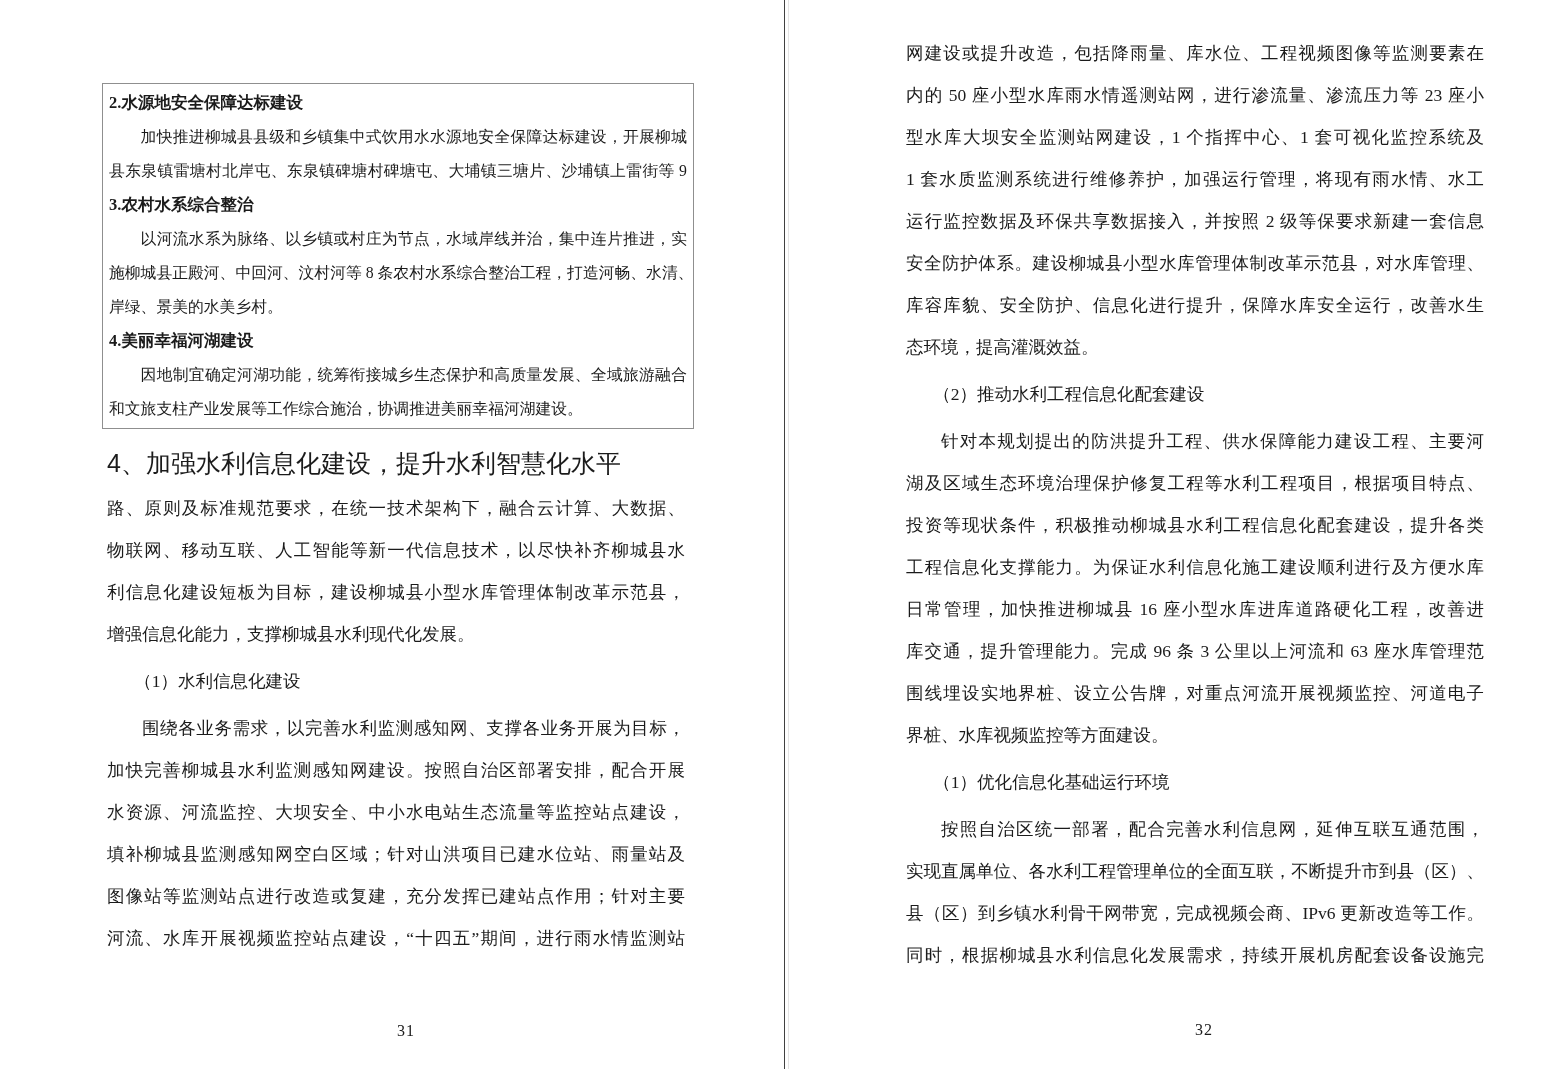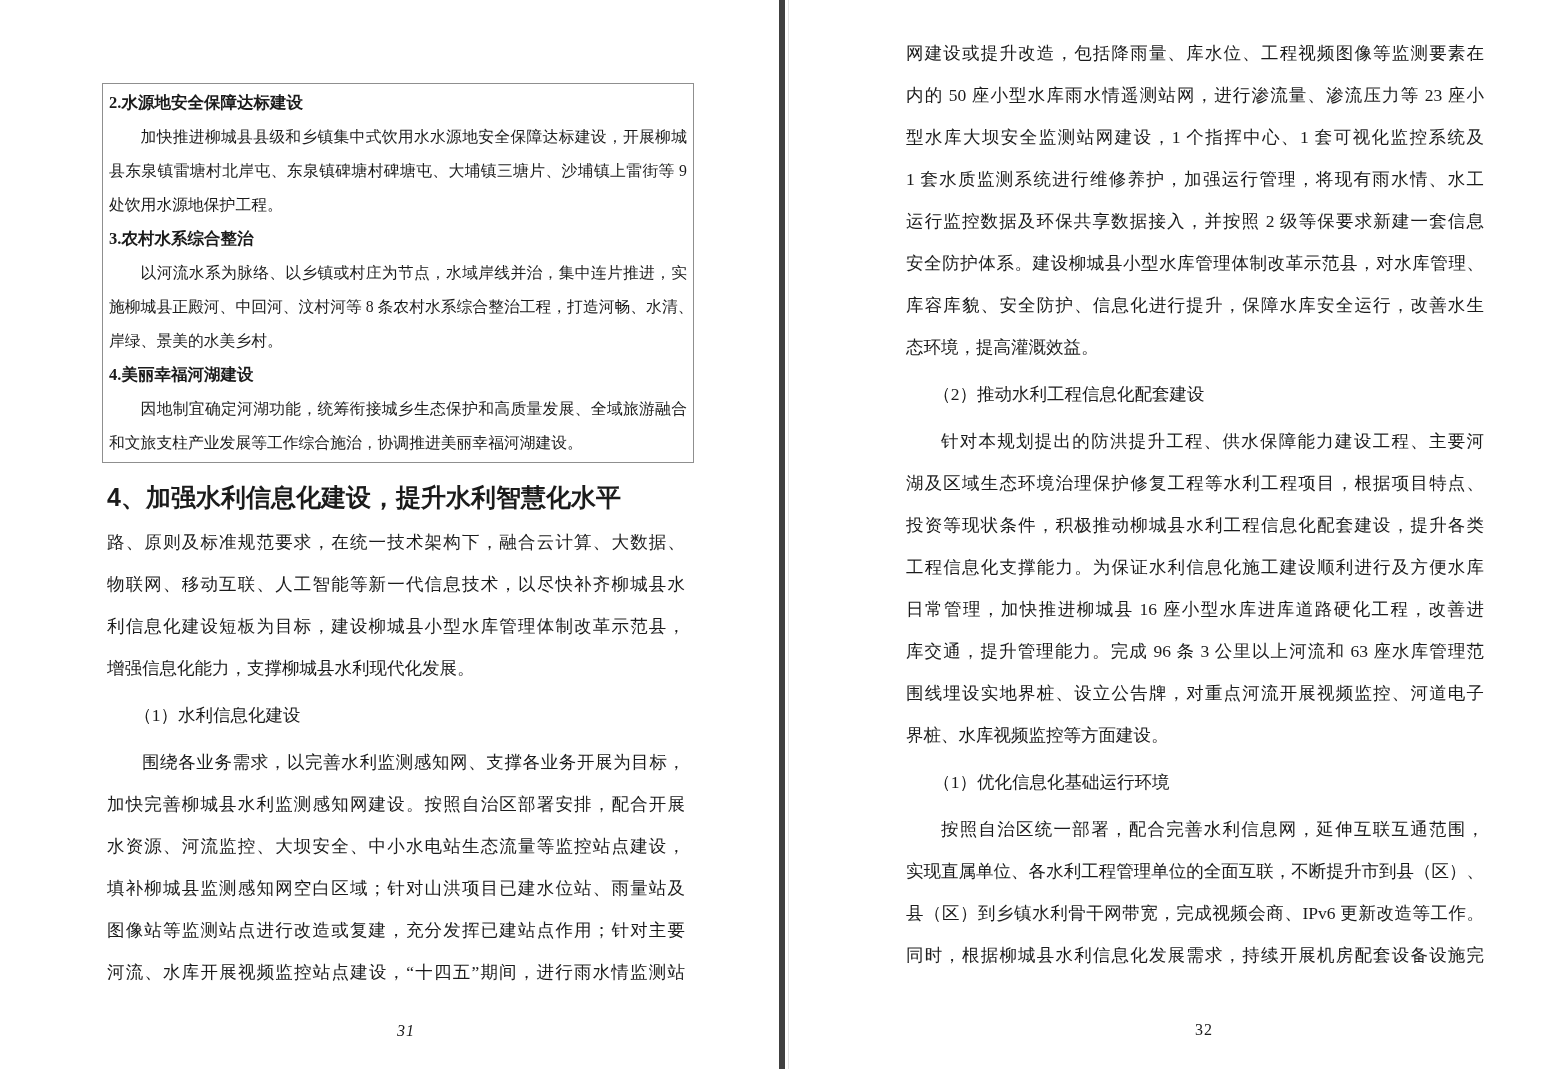--- a/index.html
+++ b/index.html
@@ -17,21 +17,21 @@
     overflow: hidden;
   }
   .page {
     position: relative;
     box-sizing: border-box;
     background: #ffffff;
     height: 1069px;
   }
   .page-left {
     width: 785px;
-    border-right: 6px solid #404040;
+    border-right: 1px solid #404040;
     padding: 83px 0 0 102px;
   }
   .page-gap {
     width: 3px;
     background: #ffffff;
   }
   .page-right {
     flex: 1;
     border-left: 1px solid #e3e3e3;
     padding: 32px 0 0 117px;
@@ -53,21 +53,21 @@
     font-size: 15.8px;
     line-height: 34px;
   }
   
   .body-col {
     width: 578px;
     margin-left: 5px;
   }
   .main-heading {
     font-family: "Liberation Sans", "DejaVu Sans", sans-serif;
-    font-weight: bold;
+    font-weight: normal;
     font-size: 25px;
     line-height: 36px;
     margin: 16px 0 6px 5px;
     white-space: nowrap;
   }
   .para.body .line {
     font-size: 17.5px;
     line-height: 42px;
   }
   .subhead {
@@ -86,37 +86,36 @@
     overflow: visible;
   }
   .line.first { text-indent: 2em; }
   .line.last  { text-align-last: left; }
   .pageno {
     position: absolute;
     font-size: 16px;
     text-align: center;
     letter-spacing: 1px;
   }
-  .pageno-left  { top: 1022px; left: 110px; width: 592px; font-style: italic; }
+  .pageno-left  { top: 1022px; left: 110px; width: 592px; }
   .pageno-right { top: 1021px; left: 126px; width: 578px; }
 </style>
 </head>
 <body>
 
 <div class="spread">
 
   <div class="page page-left">
 
     <div class="infobox">
       <div class="boxsec">
         <div class="box-heading">2.水源地安全保障达标建设</div>
         <div class="para box-para">
             <div class="line first">加快推进柳城县县级和乡镇集中式饮用水水源地安全保障达标建设，开展柳城</div>
             <div class="line">县东泉镇雷塘村北岸屯、东泉镇碑塘村碑塘屯、大埔镇三塘片、沙埔镇上雷街等 9</div>
-            <div class="line last">处饮用水源地保护工程。</div>
           </div>
       </div>
       <div class="boxsec">
         <div class="box-heading">3.农村水系综合整治</div>
         <div class="para box-para">
             <div class="line first">以河流水系为脉络、以乡镇或村庄为节点，水域岸线并治，集中连片推进，实</div>
             <div class="line">施柳城县正殿河、中回河、汶村河等 8 条农村水系综合整治工程，打造河畅、水清、</div>
             <div class="line last">岸绿、景美的水美乡村。</div>
           </div>
       </div>

